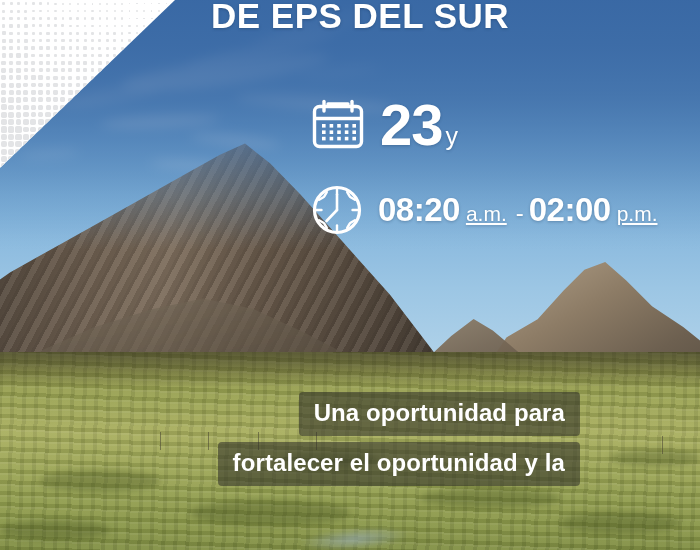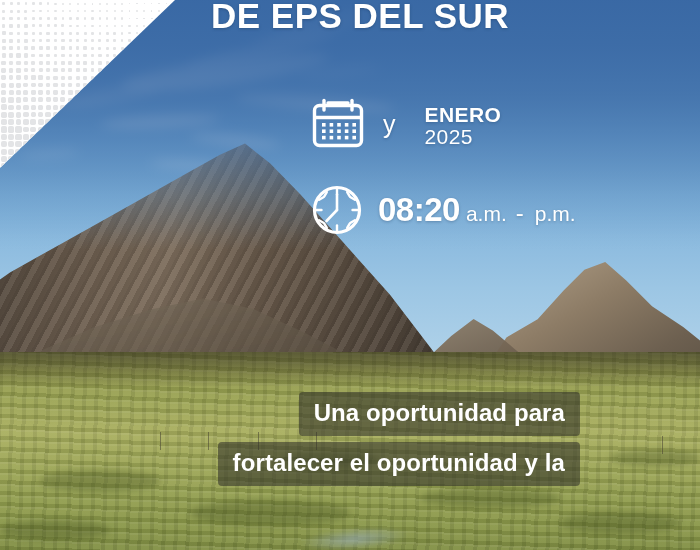--- a/index.html
+++ b/index.html
@@ -274,21 +274,21 @@
     color: #ffffff;
     text-shadow: 0 1px 3px rgba(20,45,80,0.30);
   }
   .clock-icon { width: 54px; height: 54px; flex: 0 0 auto; }
   .time-text {
     display: flex;
     align-items: baseline;
     white-space: nowrap;
   }
   .t-strong { font-size: 33px; font-weight: bold; letter-spacing: -0.5px; }
-  .t-light  { font-size: 21px; font-weight: normal; margin: 0 4px 0 6px; }
+  .t-light  { font-size: 21px; font-weight: normal; margin: 0 4px 0 6px; text-decoration: underline; }
   .t-dash   { font-size: 24px; font-weight: normal; margin: 0 5px; }
 
   
   .tagline {
     position: absolute;
     left: 0; top: 392px;
     width: 596px;
     text-align: right;
     padding-right: 16px;
     box-sizing: border-box;
@@ -664,27 +664,24 @@
           <rect x="12" y="39.8" width="3.6" height="3.6"></rect>
           <rect x="19.6" y="39.8" width="3.6" height="3.6"></rect>
           <rect x="27.2" y="39.8" width="3.6" height="3.6"></rect>
           <rect x="34.8" y="39.8" width="3.6" height="3.6"></rect>
           <rect x="42.4" y="39.8" width="3.6" height="3.6"></rect>
         </g>
       </svg>
     </span>
 
     <span class="date-nums">
+      <span class="day-big">23</span>
       <span class="day-sep">y</span>
     </span>
 
-    <span class="month-block">
-      <div class="month-name">ENERO</div>
-      <div class="month-year">2025</div>
-    </span>
   </div>
 
   <div class="time-row">
     <span class="clock-icon">
       <svg viewBox="0 0 54 54" width="54" height="54" fill="none" aria-hidden="true">
         <circle cx="27" cy="27" r="22.5" stroke="#ffffff" stroke-width="3.2"></circle>
         <g stroke="#ffffff" stroke-width="2.4" stroke-linecap="round">
           <line x1="27" y1="6.5" x2="27" y2="11.5"></line>
           <line x1="27" y1="42.5" x2="27" y2="47.5"></line>
           <line x1="6.5" y1="27" x2="11.5" y2="27"></line>
@@ -700,20 +697,21 @@
         </g>
         <line x1="27" y1="27" x2="27" y2="11.5" stroke="#ffffff" stroke-width="2.6" stroke-linecap="round"></line>
         <line x1="27" y1="27" x2="16.5" y2="38" stroke="#ffffff" stroke-width="2.6" stroke-linecap="round"></line>
       </svg>
     </span>
 
     <span class="time-text">
       <span class="t-strong">08:20</span>
       <span class="t-light">a.m.</span>
       <span class="t-dash">-</span>
+      <span class="t-strong">02:00</span>
       <span class="t-light">p.m.</span>
     </span>
   </div>
 
   <div class="tagline">
     <div><span class="line">Una oportunidad para</span></div>
     <div><span class="line">fortalecer el oportunidad y la</span></div>
   </div>
 
 </div>

